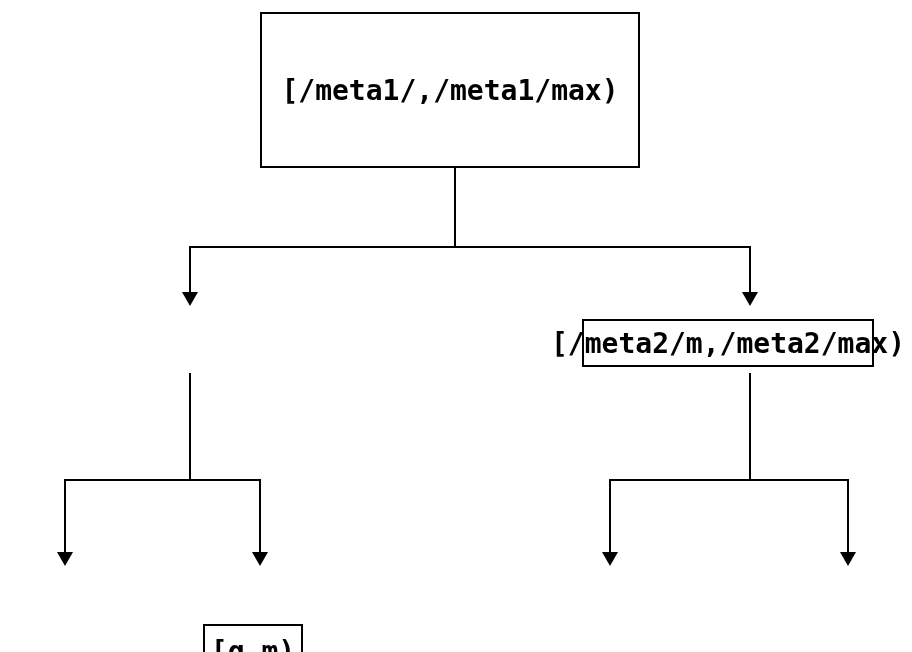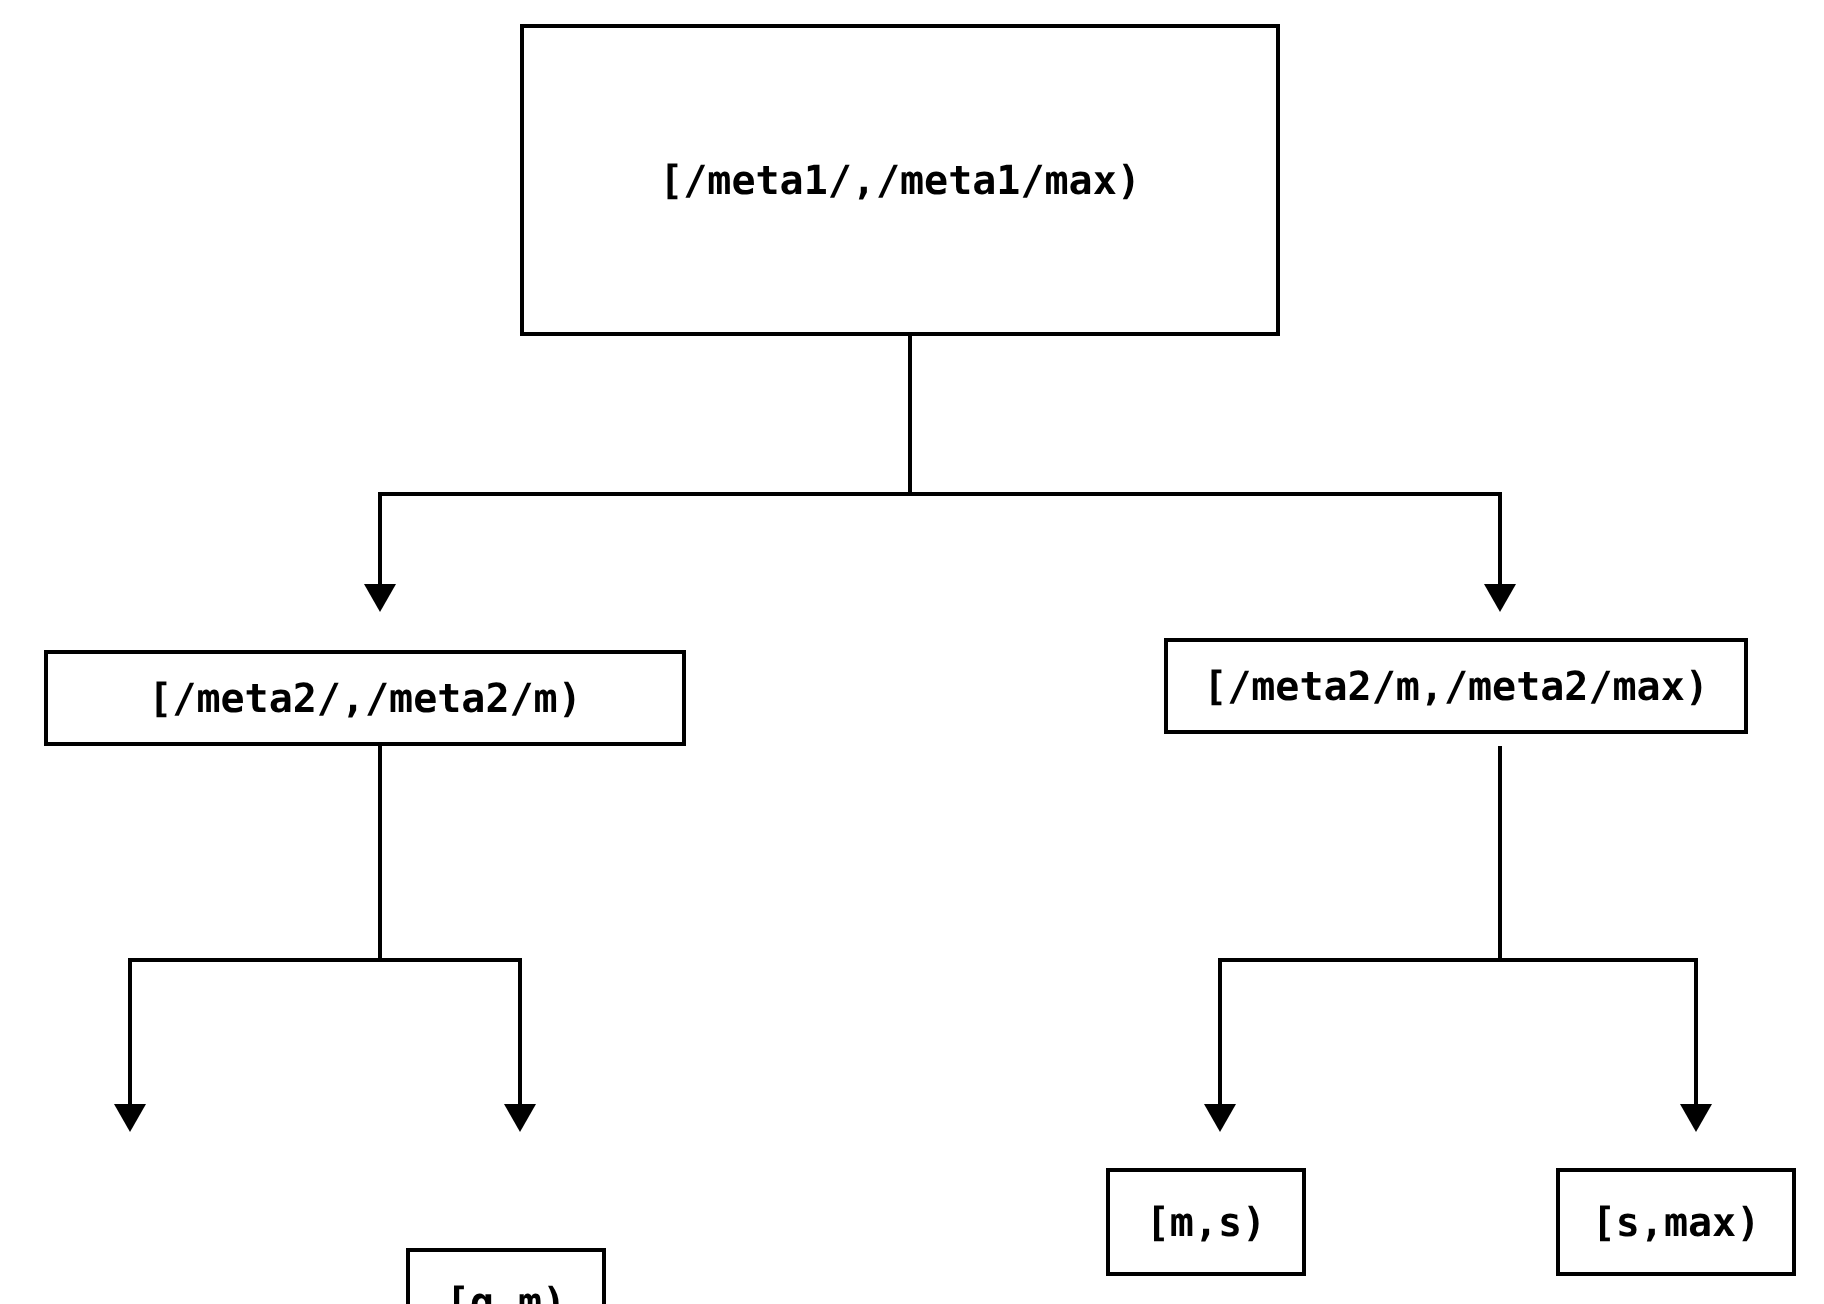--- a/index.html
+++ b/index.html
@@ -17,21 +17,21 @@
   }
   .node {
     position: absolute;
     box-sizing: border-box;
     border: 2px solid #000000;
     background: #ffffff;
     display: flex;
     align-items: center;
     justify-content: center;
     font-family: "DejaVu Sans Mono", monospace;
-    font-size: 20px;
+    font-size: 28px;
     font-weight: bold;
     color: #000000;
     white-space: nowrap;
   }
   .v-line {
     position: absolute;
     width: 2px;
     background: #000000;
   }
   .h-line {
@@ -81,30 +81,27 @@
   #arrow-l2-c { left: 602px; top: 552px; }
   #arrow-l2-d { left: 840px; top: 552px; }
 </style>
 </head>
 <body>
 
 <div id="canvas">
 
   <div class="node" id="node-root">[/meta1/,/meta1/max)</div>
 
-  <div class="node" id="node-meta2-low">[/meta2/,/meta2/m)</div>
 
   <div class="node" id="node-meta2-high">[/meta2/m,/meta2/max)</div>
 
 
   <div class="node" id="node-leaf-gm">[g,m)</div>
 
-  <div class="node" id="node-leaf-ms">[m,s)</div>
 
-  <div class="node" id="node-leaf-smax">[s,max)</div>
 
   <div class="v-line" id="trunk-root"></div>
   <div class="h-line" id="hline-l1"></div>
   <div class="v-line" id="drop-l1-left"></div>
   <div class="v-line" id="drop-l1-right"></div>
   <div class="arrowhead" id="arrow-l1-left"></div>
   <div class="arrowhead" id="arrow-l1-right"></div>
 
   <div class="v-line" id="trunk-meta2-low"></div>
   <div class="h-line" id="hline-l2-left"></div>

